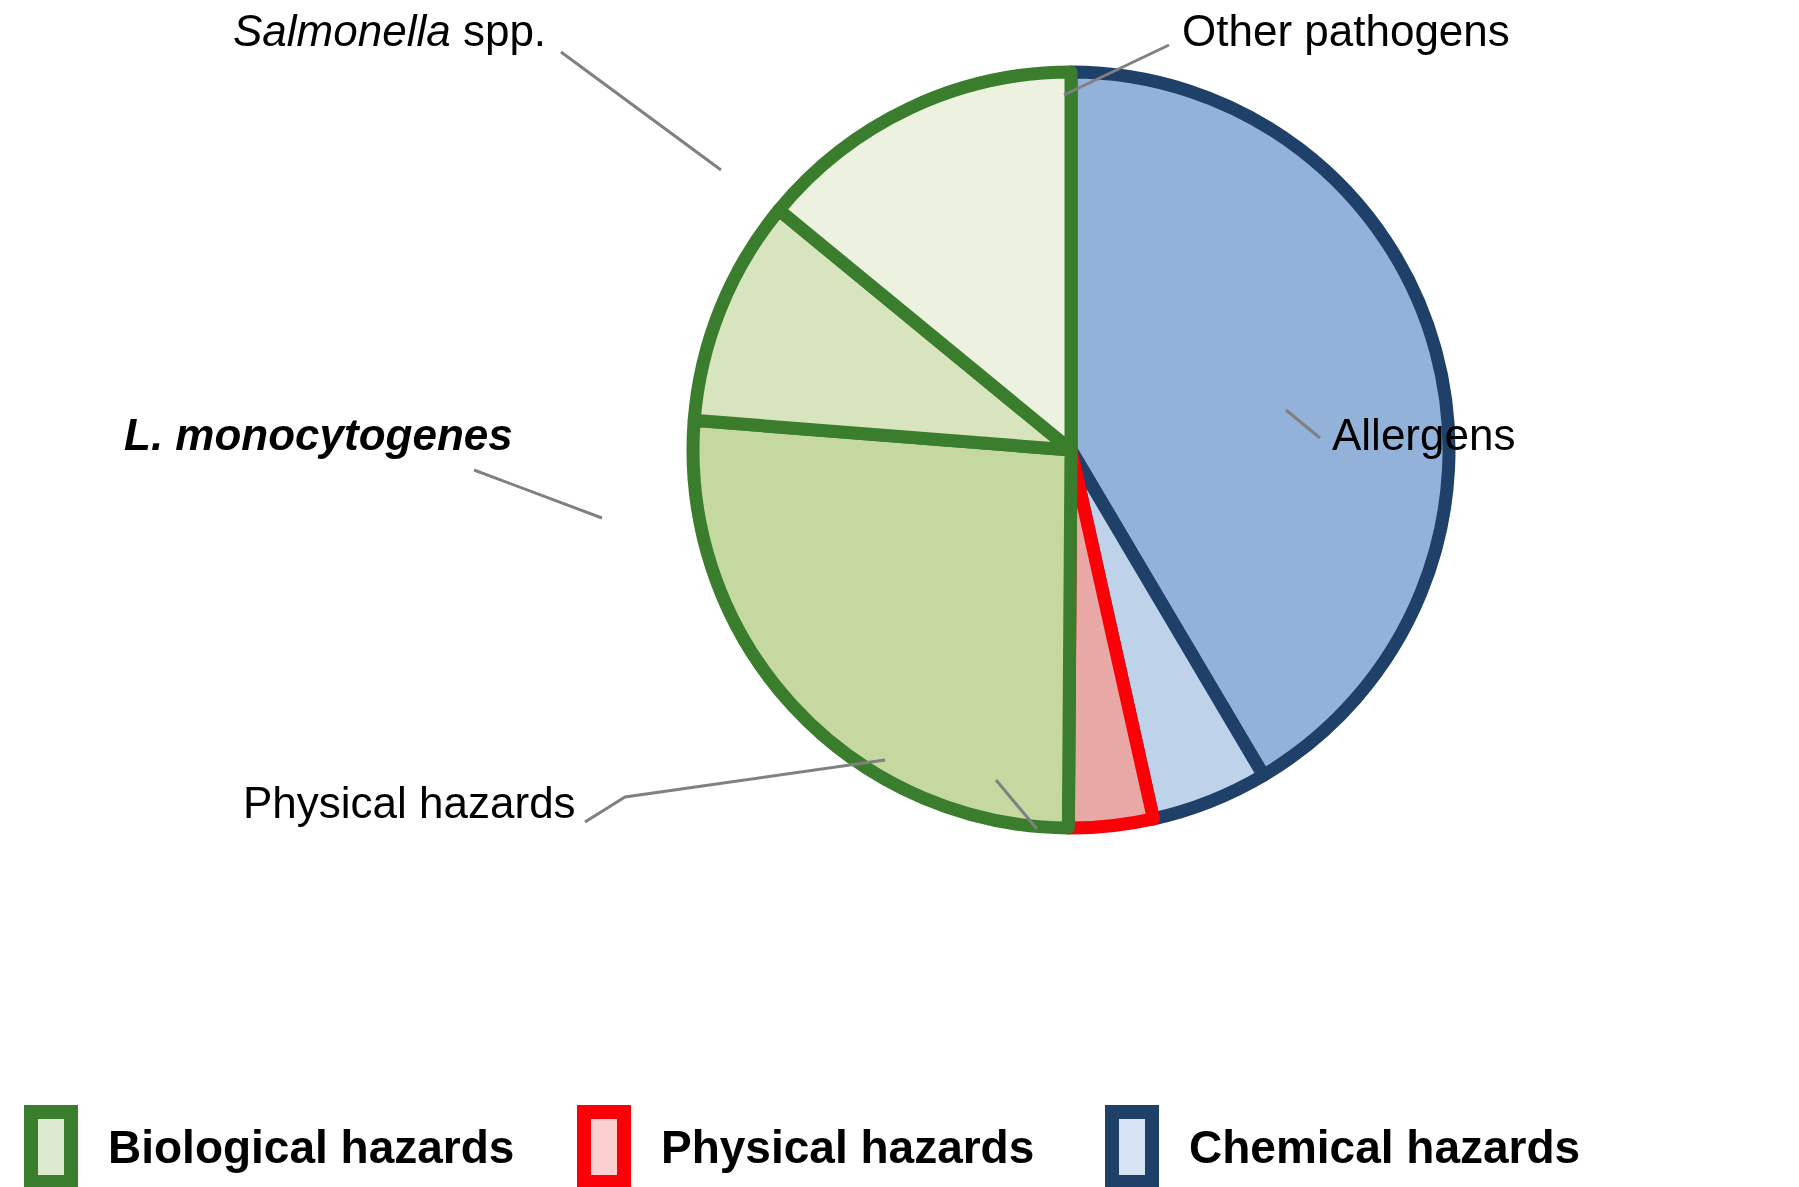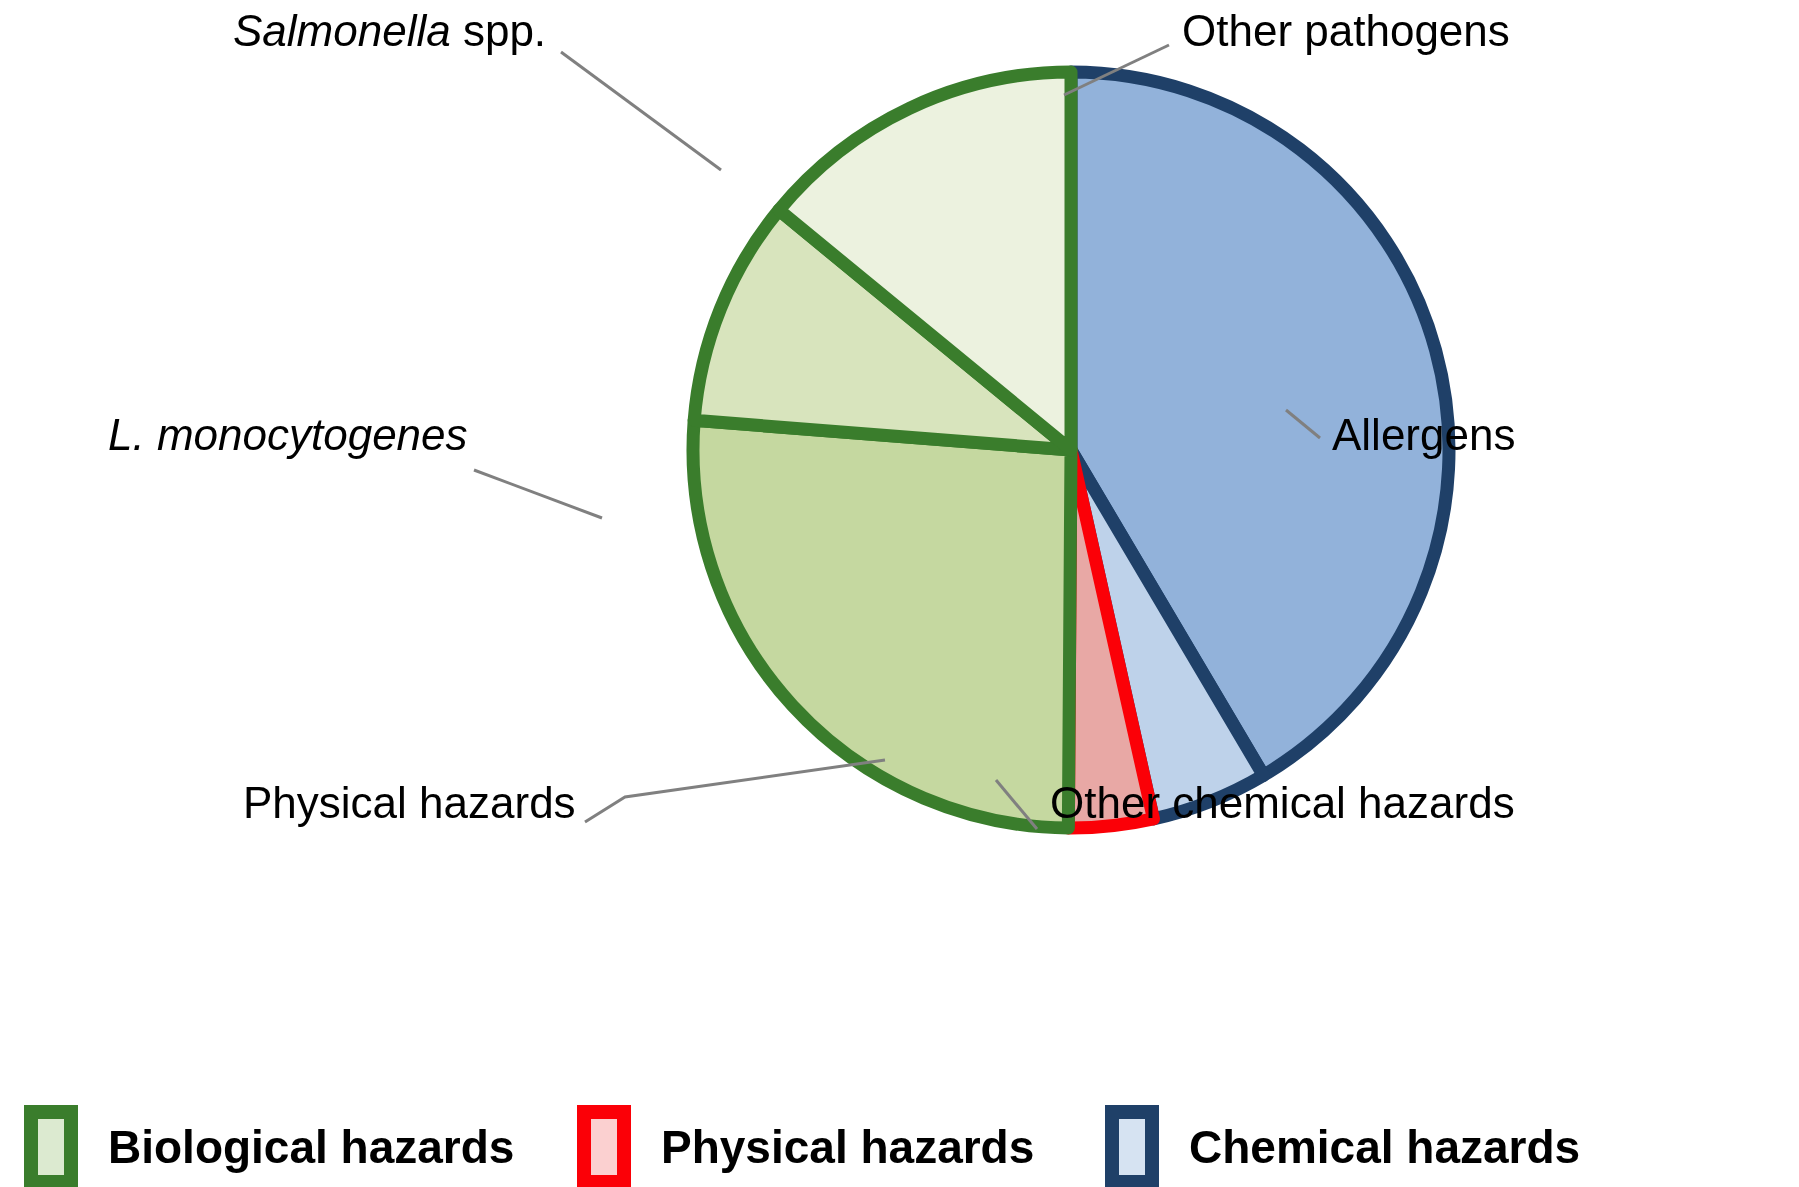--- a/index.html
+++ b/index.html
@@ -97,25 +97,24 @@
   </svg>
 
   <div class="callout-label italic-species" style="left:209px; top:8px;">
     <span>Salmonella</span><span class="roman"> spp.</span>
   </div>
 
   <div class="callout-label" style="left:1158px; top:8px;">Other pathogens</div>
 
   <div class="callout-label" style="left:1308px; top:412px;">Allergens</div>
 
-  <div class="callout-label italic-species" style="left:84px; top:412px;">L. monocytogenes</div>
+  <div class="callout-label italic-species" style="left:100px; top:412px;font-weight:bold;">L. monocytogenes</div>
 
   <div class="callout-label" style="left:219px; top:780px;">Physical hazards</div>
 
-  <div class="callout-label" style="left:1026px; top:780px;">Other chemical hazards</div>
 
   <div class="legend">
     <div class="legend-item" style="left:0px; top:6px;">
       <div class="legend-swatch" style="background: rgb(220, 234, 208); border-color: rgb(58, 125, 44);"></div>
       <div class="legend-text">Biological hazards</div>
     </div>
     <div class="legend-item" style="left:553px; top:6px;">
       <div class="legend-swatch" style="background: rgb(251, 208, 208); border-color: rgb(251, 0, 7);"></div>
       <div class="legend-text">Physical hazards</div>
     </div>

